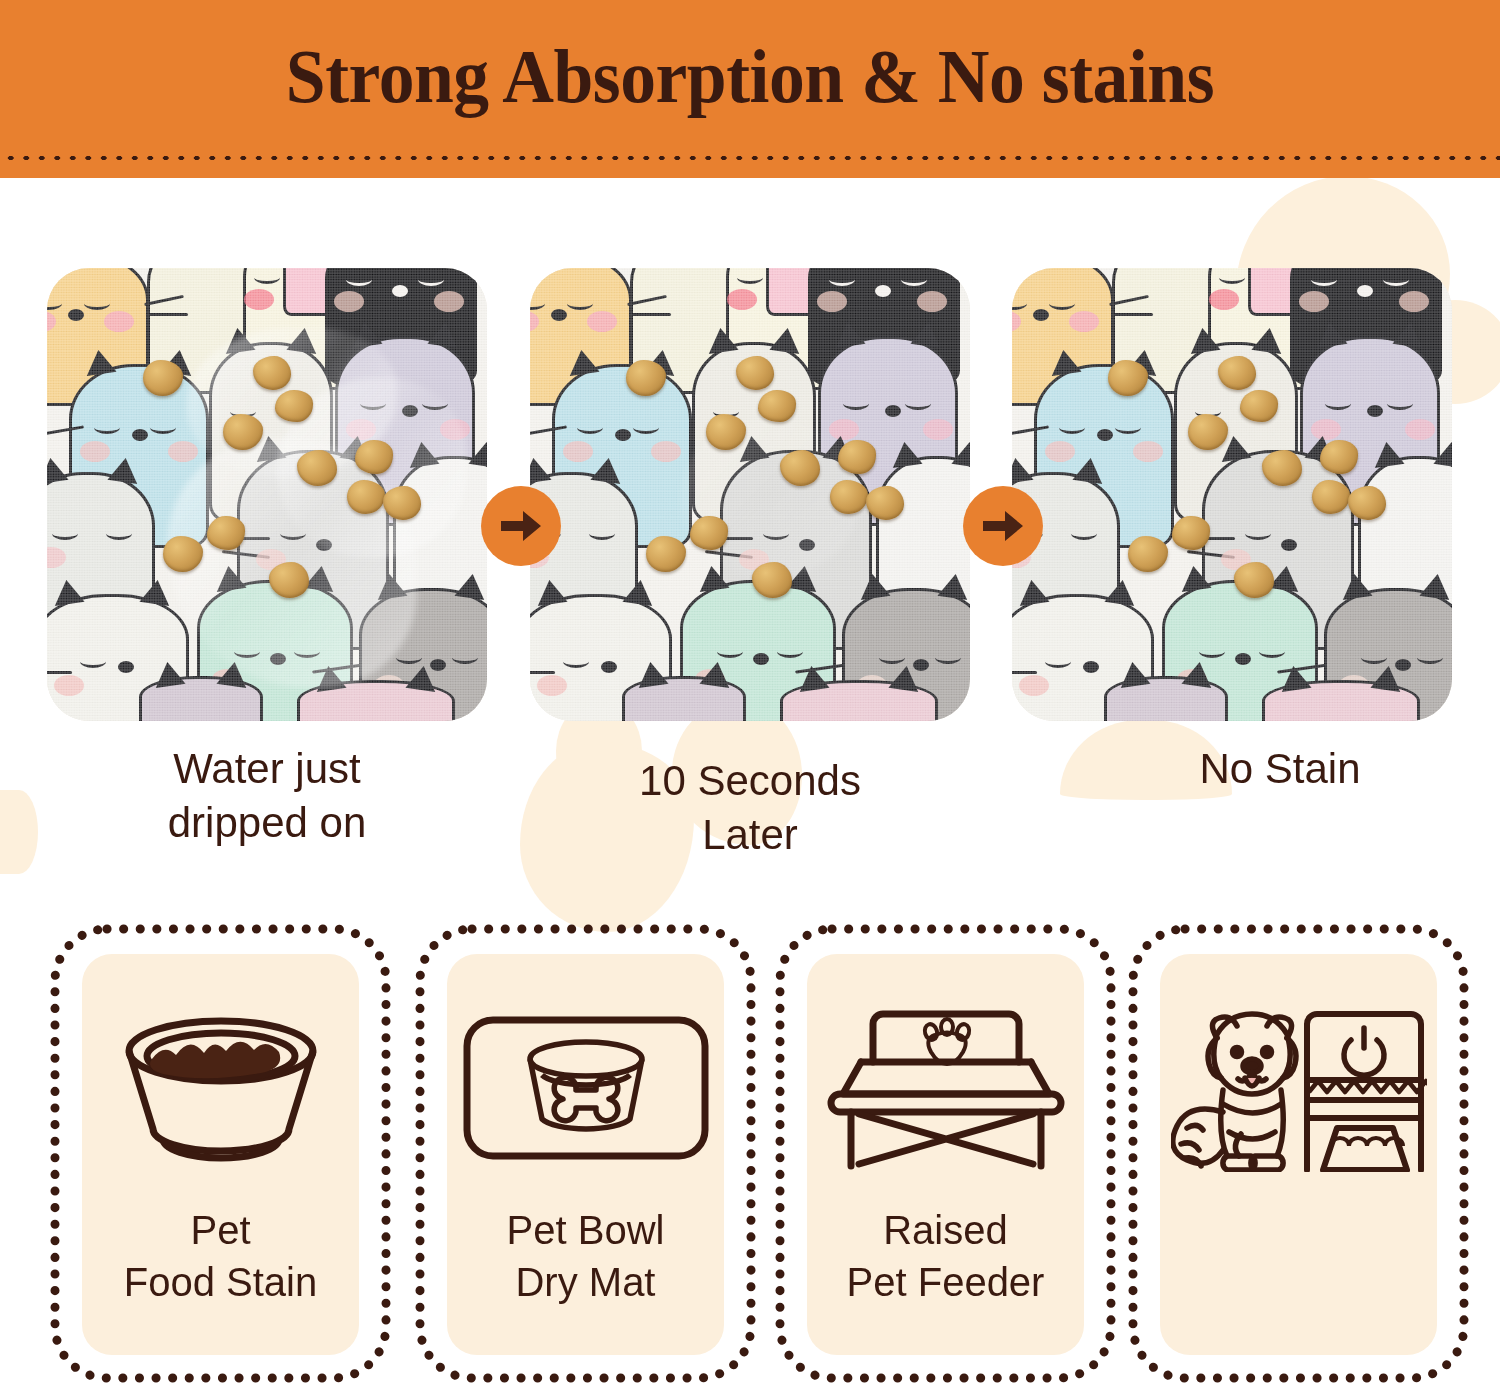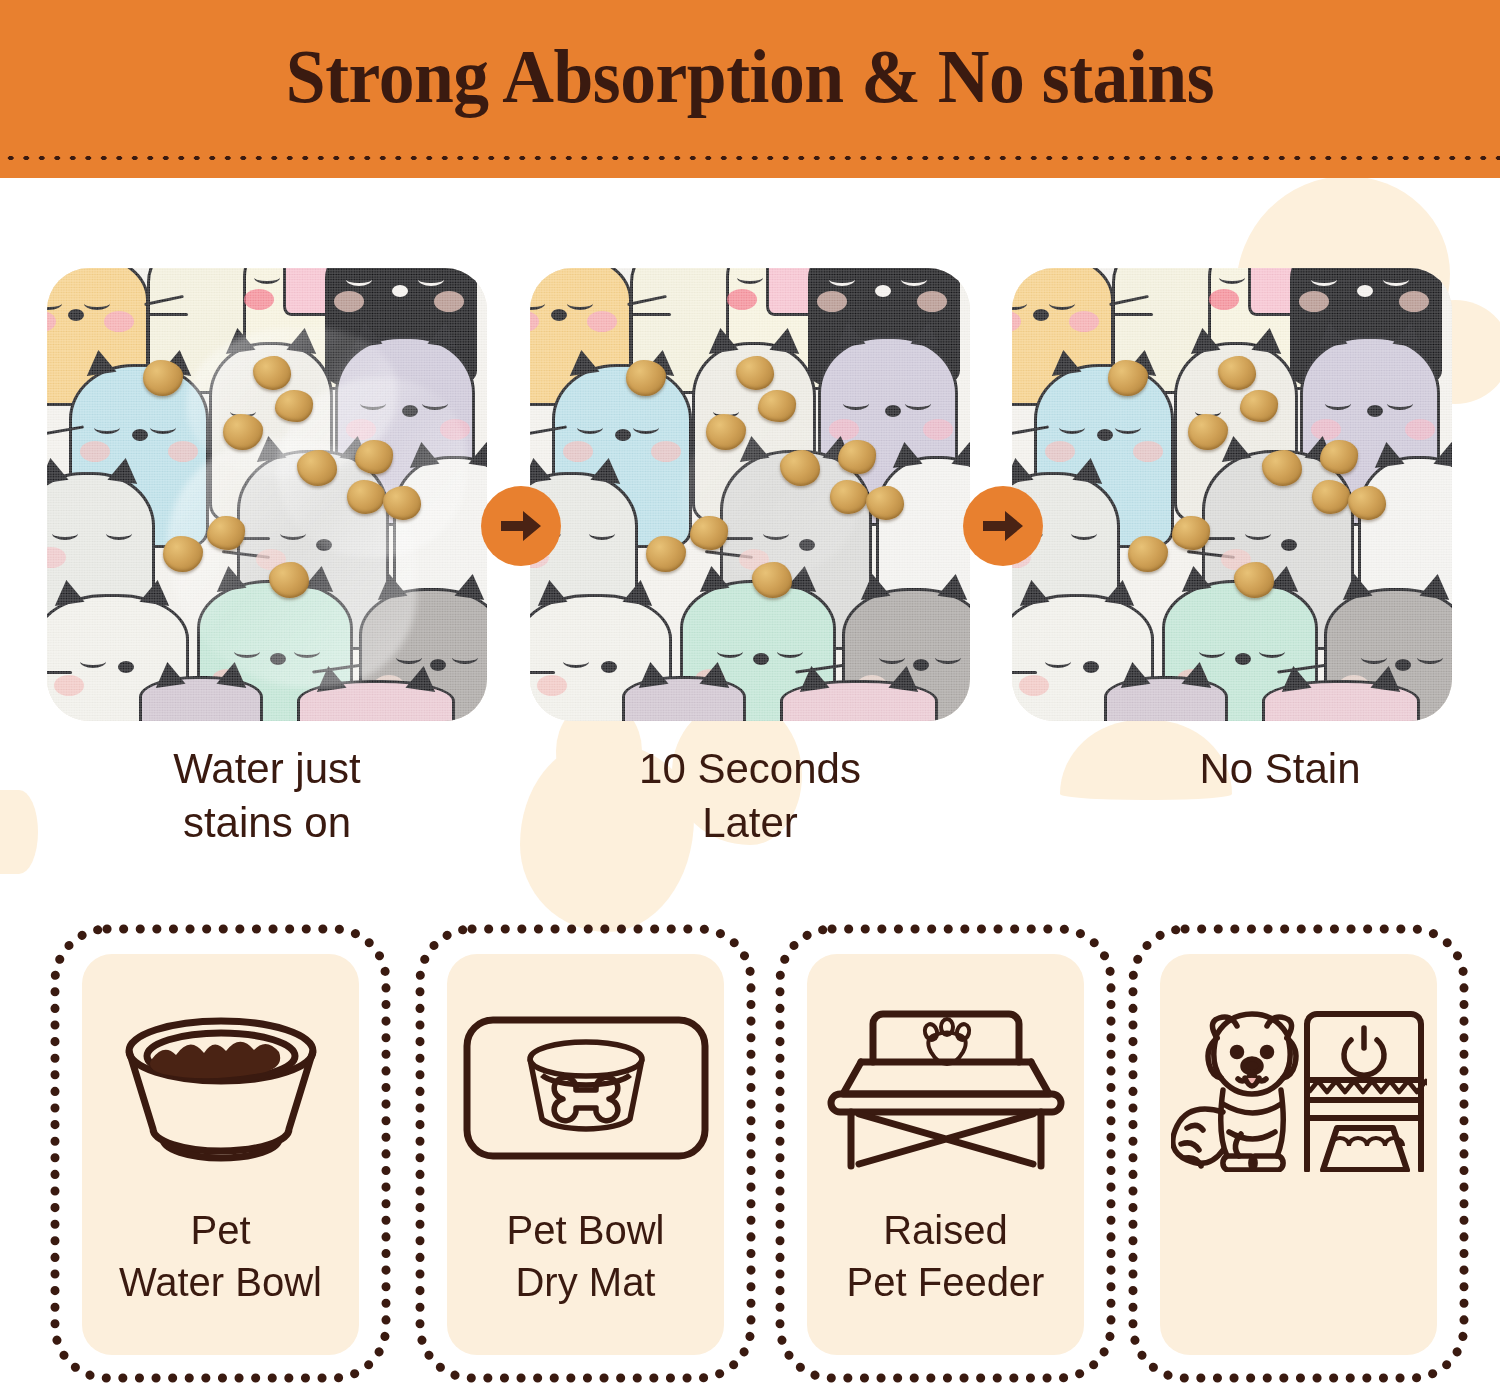--- a/index.html
+++ b/index.html
@@ -193,21 +193,21 @@
     width: 440px;
     text-align: center;
     font-size: 42px;
     line-height: 54px;
     font-weight: normal;
     color: #3a1a10;
     z-index: 4;
     white-space: pre-line;
   }
   .caption.c1 { left: 47px; }
-  .caption.c2 { left: 530px; }
+  .caption.c2 { left: 530px; margin-top: 12px; }
   .caption.c3 { left: 1060px; }
 
   
   .cards {
     position: absolute;
     left: 0; top: 922px;
     width: 1500px;
     height: 465px;
     z-index: 4;
   }
@@ -584,21 +584,21 @@
       <div class="kib r3" style="left:308px; top:172px; width:38px; height:34px;"></div>
       <div class="kib" style="left:300px; top:212px; width:38px; height:34px;"></div>
       <div class="kib r2" style="left:336px; top:218px; width:38px; height:34px;"></div>
       <div class="kib r3" style="left:160px; top:248px; width:38px; height:34px;"></div>
       <div class="kib" style="left:116px; top:268px; width:40px; height:36px;"></div>
       <div class="kib r2" style="left:222px; top:294px; width:40px; height:36px;"></div>
     </div>
   </div>
 
   <div class="caption c1">Water just
-stains on</div>
+dripped on</div>
   <div class="caption c2">10 Seconds
 Later</div>
   <div class="caption c3">No Stain</div>
 
   <div class="cards">
 
     <div class="card k1">
       <svg class="card-dots" viewBox="0 0 345 463">
         <rect x="7" y="7" width="331" height="449" rx="52" ry="52" fill="none" stroke="#3a1a10" stroke-width="9" stroke-linecap="round" stroke-dasharray="0.1 16.5"></rect>
       </svg>
@@ -608,21 +608,21 @@
             <g fill="none" stroke="#3a1a10" stroke-width="7" stroke-linejoin="round">
               <ellipse cx="120" cy="38" rx="92" ry="30"></ellipse>
               <ellipse cx="120" cy="43" rx="74" ry="23"></ellipse>
               <path d="M28 38 L52 116 a 68 22 0 0 0 136 0 L212 38"></path>
               <path d="M62 126 a 58 19 0 0 0 116 0"></path>
             </g>
             <path d="M51 46 q 12 -16 24 -4 q 14 -20 28 -2 q 10 -16 22 -2 q 14 -18 28 -1 q 12 -13 25 2 q 6 16 -18 21 q -56 10 -98 1 q -18 -5 -11 -15 Z" fill="#4a2314"></path>
           </svg>
         </div>
         <div class="card-label">Pet
-Water Bowl</div>
+Food Stain</div>
       </div>
     </div>
 
     <div class="card k2">
       <svg class="card-dots" viewBox="0 0 345 463">
         <rect x="7" y="7" width="331" height="449" rx="52" ry="52" fill="none" stroke="#3a1a10" stroke-width="9" stroke-linecap="round" stroke-dasharray="0.1 16.5"></rect>
       </svg>
       <div class="card-inner">
         <div class="card-icon">
           <svg width="248" height="146" viewBox="0 0 248 146">

